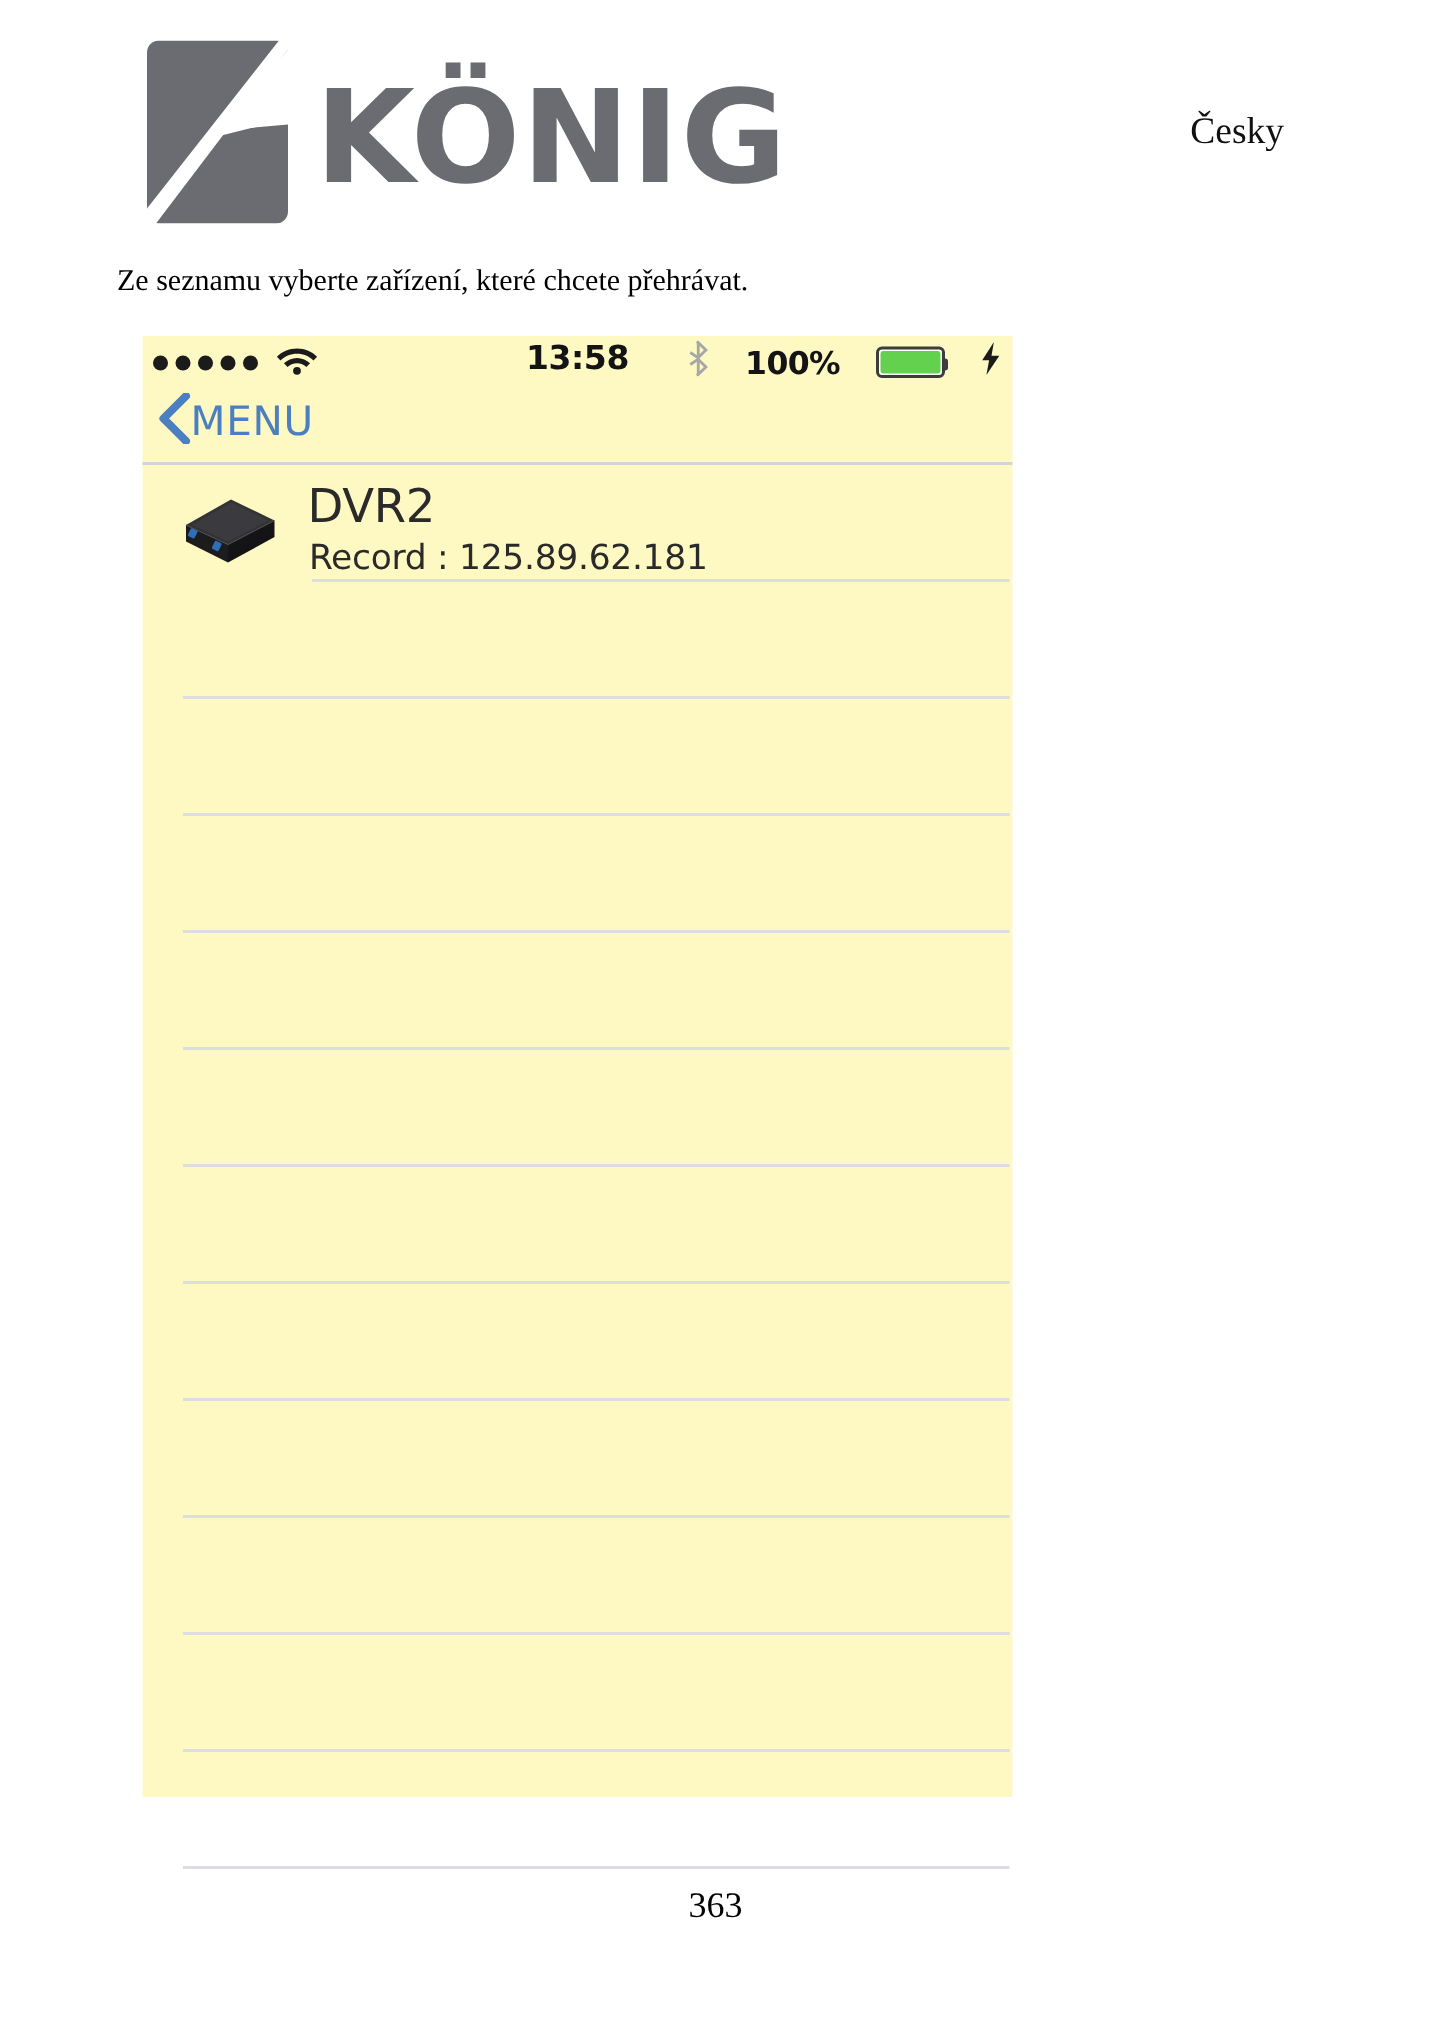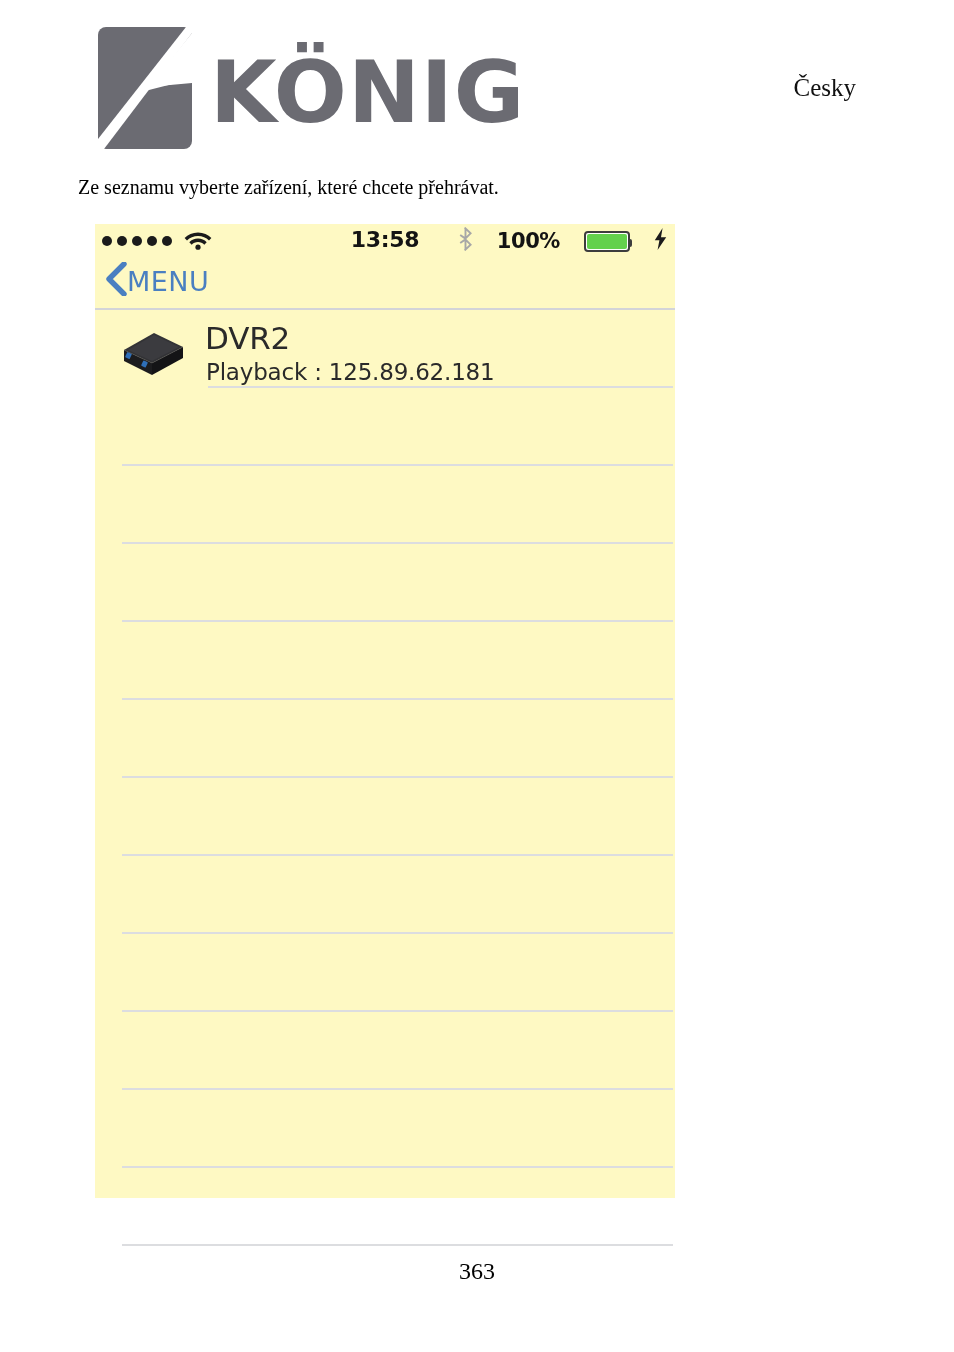--- a/index.html
+++ b/index.html
@@ -330,21 +330,21 @@
 
           <path d="M33 5 L58 17 L31 31 L7 20 Z" fill="#3b3b3f"></path>
 
           <rect x="5" y="22.5" width="5" height="6" rx="1" fill="#2f6fb8" transform="rotate(26 7.5 25.5)"></rect>
           <rect x="21" y="31" width="5" height="6" rx="1" fill="#2f6fb8" transform="rotate(26 23.5 34)"></rect>
 
           <path d="M3 20 L31 33 L62 17" fill="none" stroke="#4a4a4e" stroke-width="0.8" opacity="0.7"></path>
         </svg>
       </span>
       <span class="device-name">DVR2</span>
-      <span class="device-addr">Playback : 125.89.62.181</span>
+      <span class="device-addr">Record : 125.89.62.181</span>
       <span class="row-sep indented" style="top:76px"></span>
     </div>
 
     <div class="list-row" style="top:78px">
         <span class="row-sep full" style="top:76px"></span>
       </div>
     <div class="list-row" style="top:156px">
         <span class="row-sep full" style="top:76px"></span>
       </div>
     <div class="list-row" style="top:234px">

